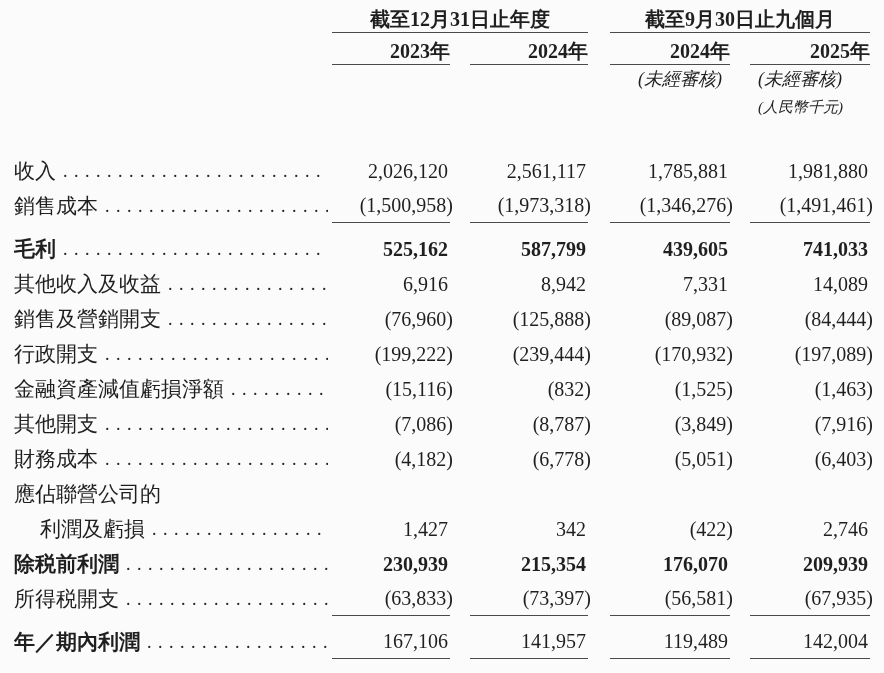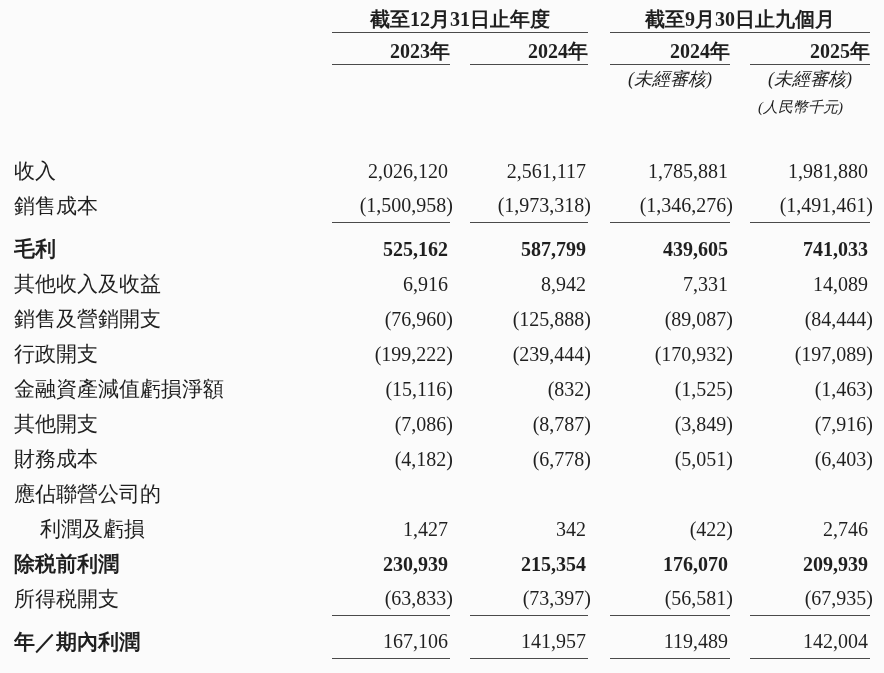--- a/index.html
+++ b/index.html
@@ -24,38 +24,38 @@
     white-space:nowrap;
   }
   .years { display:flex; justify-content:space-between; margin-top:5px; }
   .year-cell {
     height:26px; line-height:26px; text-align:right;
     font-weight:bold; font-size:20px;
     border-bottom:1.5px solid #4a4a4a;
   }
   .grp1 .year-cell { width:118px; }
   .grp2 .year-cell { width:120px; }
-  .subnotes { display:flex; justify-content:space-between; }
+  .subnotes { display:flex; justify-content:center; }
   .subnote {
     height:26px; line-height:28px; text-align:center;
     font-style:italic; font-size:18px; white-space:nowrap;
   }
   .grp1 .subnote { width:118px; }
   .grp2 .subnote { width:120px; }
   .currency-note {
     margin-left:305px; width:538px; margin-top:4px;
     height:24px; line-height:24px; text-align:right;
     font-style:italic; font-size:15px;
   }
 
   
   .rows { margin-top:35px; }
   .row { display:flex; height:35px; line-height:35px; padding-left:14px; box-sizing:border-box; }
   .row.spacer { margin-top:8px; }
-  .label { width:318px; display:flex; overflow:hidden;flex-direction:column; }
+  .label { width:318px; display:flex; overflow:hidden; }
   .label.indent { padding-left:26px; width:292px; }
   .label-text { font-size:21px; white-space:nowrap; }
   .row.bold .label-text { font-weight:bold; }
   .dots {
     flex:1; overflow:hidden; white-space:nowrap;
     font-size:18px; letter-spacing:1px;
     margin-left:7px; margin-right:4px;
     color:#262626;
   }
   .val { text-align:right; font-size:20px; padding-right:2px; box-sizing:border-box; }

